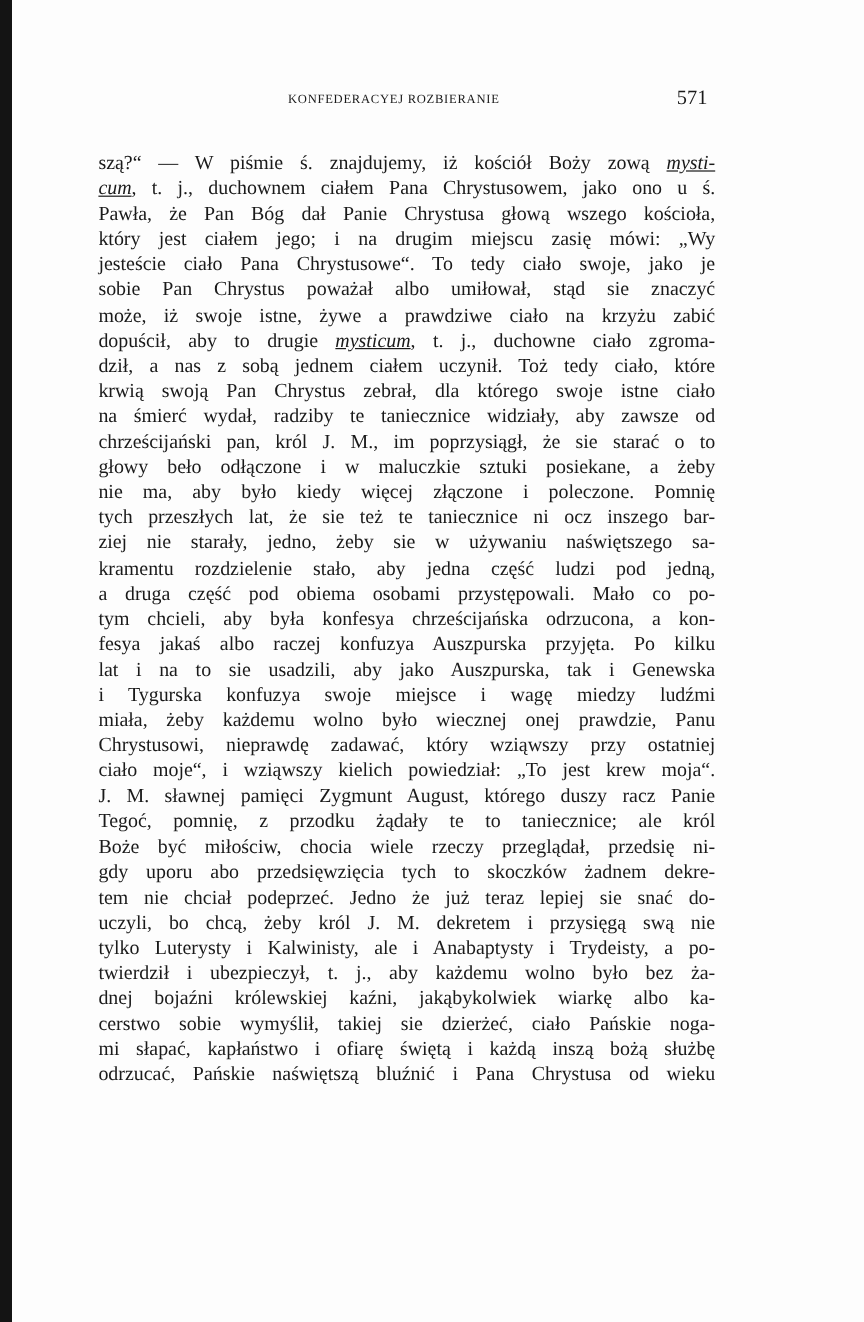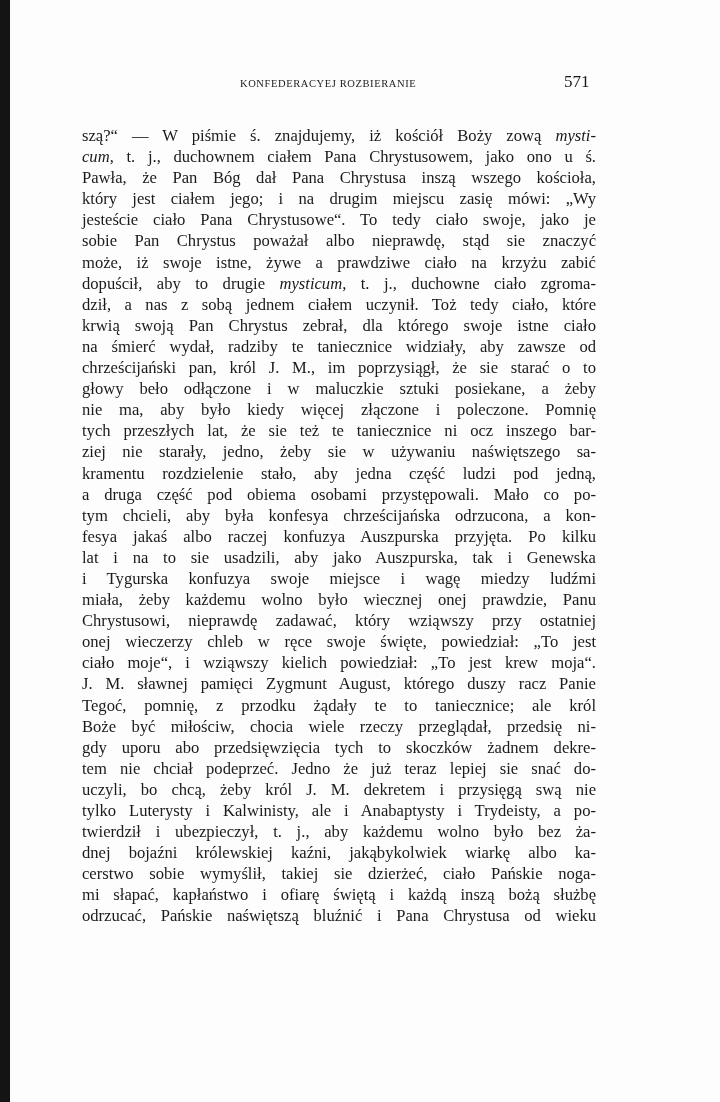--- a/index.html
+++ b/index.html
@@ -10,54 +10,53 @@
   .edge { position: absolute; left: 0; top: 0; width: 10px; height: 1102px; background: #141414; }
   .header {
     position: absolute; top: 78px; left: 240px; font-size: 10.5px; letter-spacing: 0.6px;
   }
   .pagenum { position: absolute; top: 72px; left: 564px; font-size: 17px; }
   .body-text { position: absolute; top: 125px; left: 82px; width: 514px; }
   .line {
     height: 21.1px; line-height: 21.1px; font-size: 16.6px; white-space: nowrap;
     text-align: justify; text-align-last: justify; overflow: visible;
   }
-  em { font-style: italic; }
+  em { font-style: italic; text-decoration: underline; }
 </style>
 </head>
 <body>
 
 <div class="edge"></div>
 <div class="header">KONFEDERACYEJ ROZBIERANIE</div>
 <div class="pagenum">571</div>
 <div class="body-text" id="body-text">
     <div class="line">szą?“ — W piśmie ś. znajdujemy, iż kościół Boży zową <em>mysti-</em></div>
     <div class="line"><em>cum</em>, t. j., duchownem ciałem Pana Chrystusowem, jako ono u ś.</div>
-    <div class="line">Pawła, że Pan Bóg dał Pana Chrystusa inszą wszego kościoła,</div>
+    <div class="line">Pawła, że Pan Bóg dał Panie Chrystusa głową wszego kościoła,</div>
     <div class="line">który jest ciałem jego; i na drugim miejscu zasię mówi: „Wy</div>
     <div class="line">jesteście ciało Pana Chrystusowe“. To tedy ciało swoje, jako je</div>
-    <div class="line">sobie Pan Chrystus poważał albo nieprawdę, stąd sie znaczyć</div>
+    <div class="line">sobie Pan Chrystus poważał albo umiłował, stąd sie znaczyć</div>
     <div class="line">może, iż swoje istne, żywe a prawdziwe ciało na krzyżu zabić</div>
     <div class="line">dopuścił, aby to drugie <em>mysticum</em>, t. j., duchowne ciało zgroma-</div>
     <div class="line">dził, a nas z sobą jednem ciałem uczynił. Toż tedy ciało, które</div>
     <div class="line">krwią swoją Pan Chrystus zebrał, dla którego swoje istne ciało</div>
     <div class="line">na śmierć wydał, radziby te taniecznice widziały, aby zawsze od</div>
     <div class="line">chrześcijański pan, król J. M., im poprzysiągł, że sie starać o to</div>
     <div class="line">głowy beło odłączone i w maluczkie sztuki posiekane, a żeby</div>
     <div class="line">nie ma, aby było kiedy więcej złączone i poleczone. Pomnię</div>
     <div class="line">tych przeszłych lat, że sie też te taniecznice ni ocz inszego bar-</div>
     <div class="line">ziej nie starały, jedno, żeby sie w używaniu naświętszego sa-</div>
     <div class="line">kramentu rozdzielenie stało, aby jedna część ludzi pod jedną,</div>
     <div class="line">a druga część pod obiema osobami przystępowali. Mało co po-</div>
     <div class="line">tym chcieli, aby była konfesya chrześcijańska odrzucona, a kon-</div>
     <div class="line">fesya jakaś albo raczej konfuzya Auszpurska przyjęta. Po kilku</div>
     <div class="line">lat i na to sie usadzili, aby jako Auszpurska, tak i Genewska</div>
     <div class="line">i Tygurska konfuzya swoje miejsce i wagę miedzy ludźmi</div>
     <div class="line">miała, żeby każdemu wolno było wiecznej onej prawdzie, Panu</div>
     <div class="line">Chrystusowi, nieprawdę zadawać, który wziąwszy przy ostatniej</div>
-    <div class="line">onej wieczerzy chleb w ręce swoje święte, powiedział: „To jest</div>
     <div class="line">ciało moje“, i wziąwszy kielich powiedział: „To jest krew moja“.</div>
     <div class="line">J. M. sławnej pamięci Zygmunt August, którego duszy racz Panie</div>
     <div class="line">Tegoć, pomnię, z przodku żądały te to taniecznice; ale król</div>
     <div class="line">Boże być miłościw, chocia wiele rzeczy przeglądał, przedsię ni-</div>
     <div class="line">gdy uporu abo przedsięwzięcia tych to skoczków żadnem dekre-</div>
     <div class="line">tem nie chciał podeprzeć. Jedno że już teraz lepiej sie snać do-</div>
     <div class="line">uczyli, bo chcą, żeby król J. M. dekretem i przysięgą swą nie</div>
     <div class="line">tylko Luterysty i Kalwinisty, ale i Anabaptysty i Trydeisty, a po-</div>
     <div class="line">twierdził i ubezpieczył, t. j., aby każdemu wolno było bez ża-</div>
     <div class="line">dnej bojaźni królewskiej kaźni, jakąbykolwiek wiarkę albo ka-</div>

